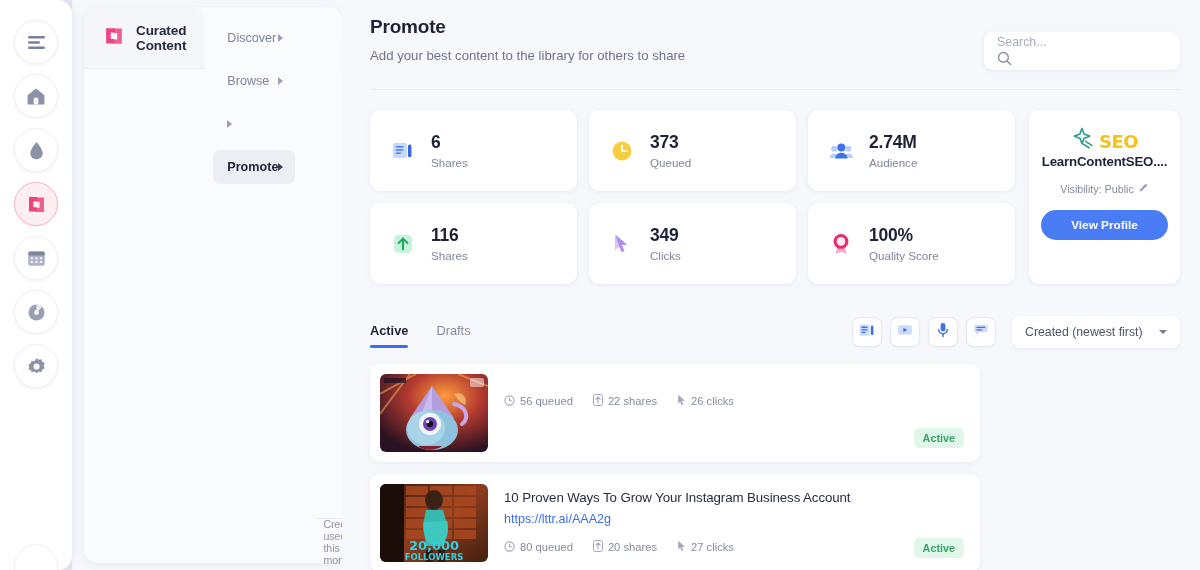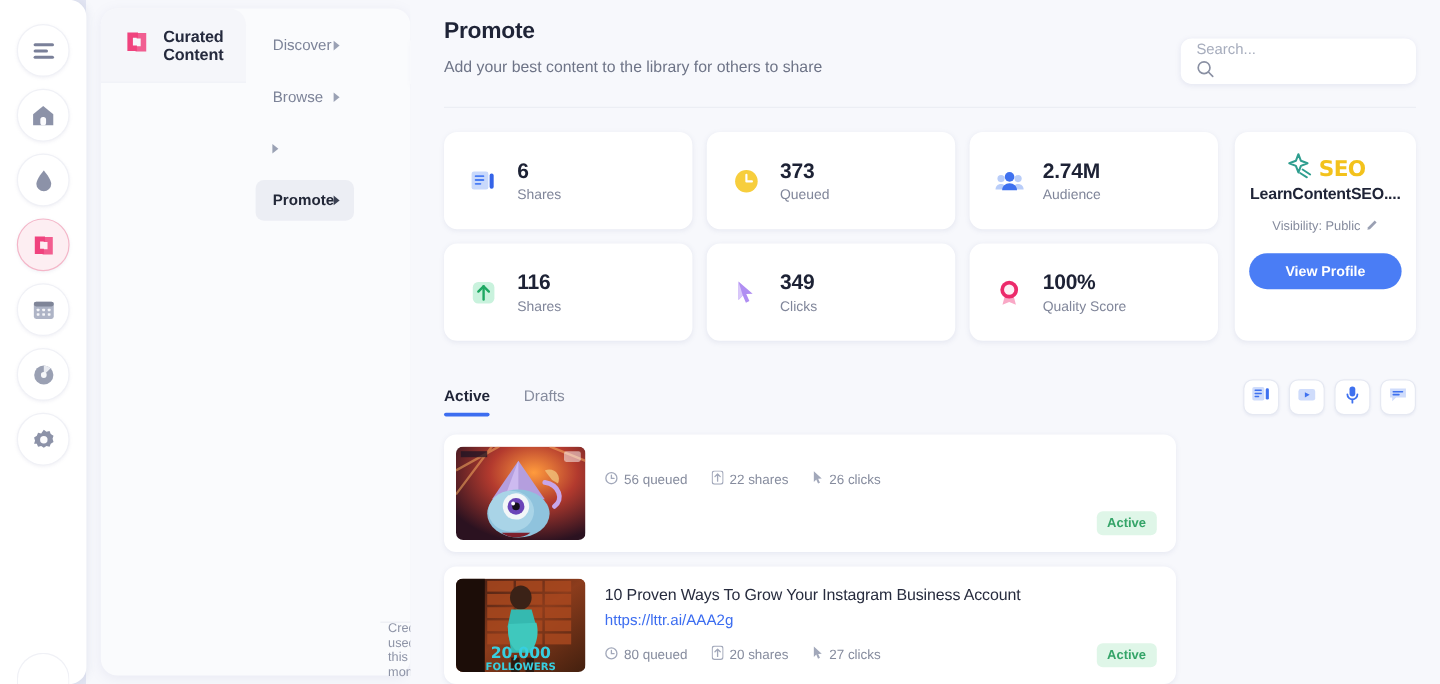--- a/index.html
+++ b/index.html
@@ -505,20 +505,24 @@
           <div class="tool-btn">
             <span>
               <svg width="16" height="14" viewBox="0 0 16 14">
                 <path d="M1.4 1.8h13.2v7.4H6.4L3.2 12.4V9.2H1.4z" fill="#cfdcfb"></path>
                 <g fill="#3f71ef">
                   <rect x="3.4" y="3.8" width="9" height="1.3" rx=".6"></rect>
                   <rect x="3.4" y="6.2" width="6" height="1.3" rx=".6"></rect>
                 </g>
               </svg>
             </span>
+          </div>
+          <div class="sort-select">
+            <span class="sort-label">Created (newest first)</span>
+            <span class="sort-caret"></span>
           </div>
         </div>
       </div>
 
       <div class="list">
 
         <div class="list-item">
           <div class="thumb">
             <svg width="108" height="78" viewBox="0 0 108 78">
               <defs>

